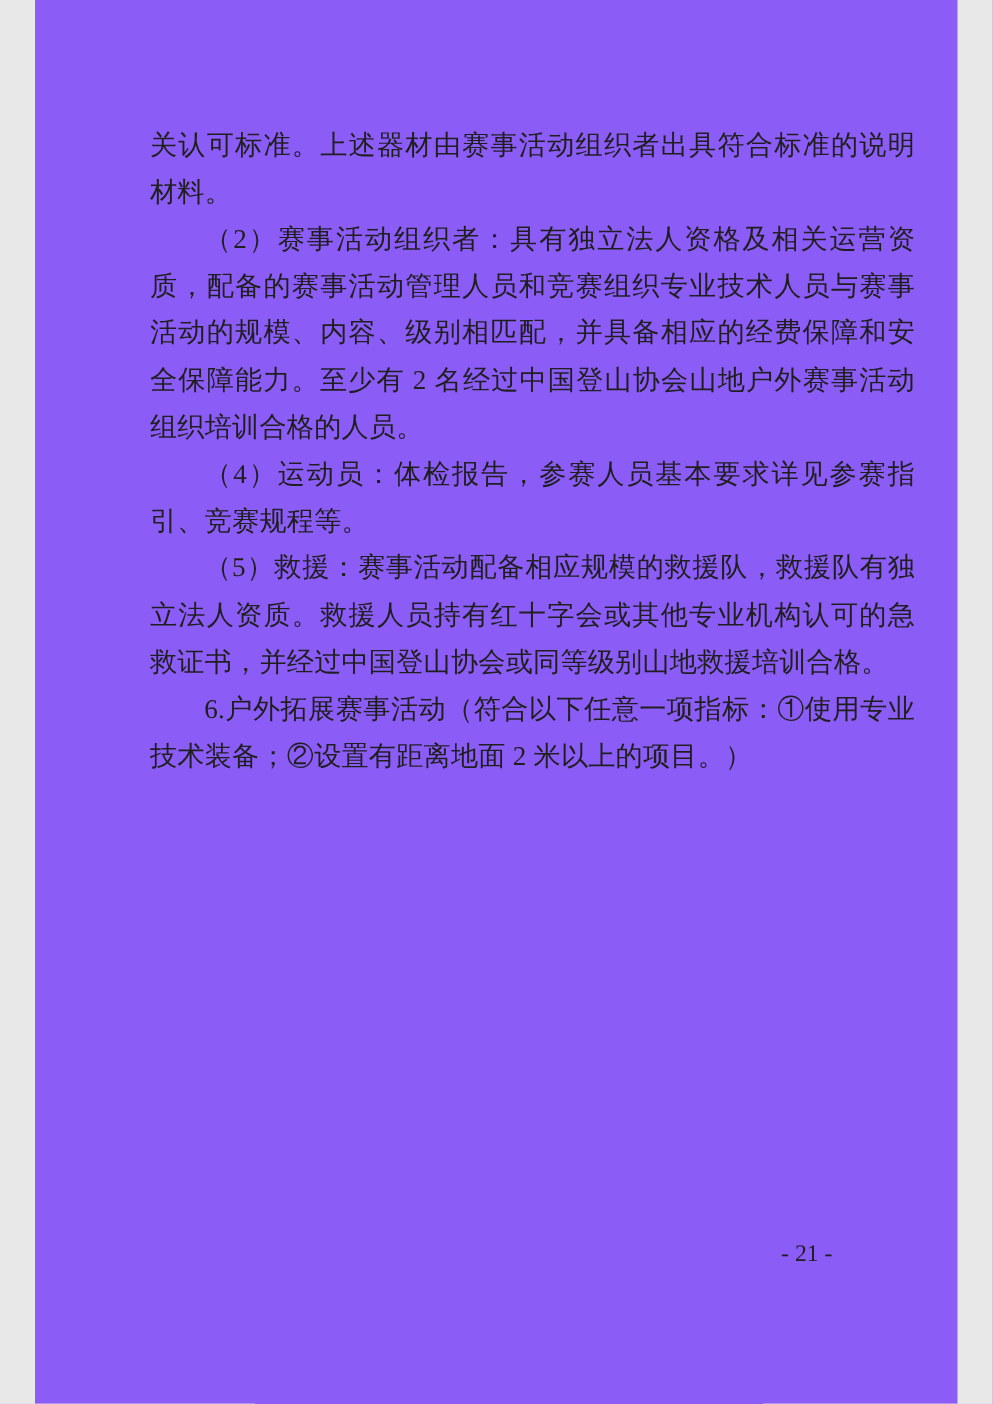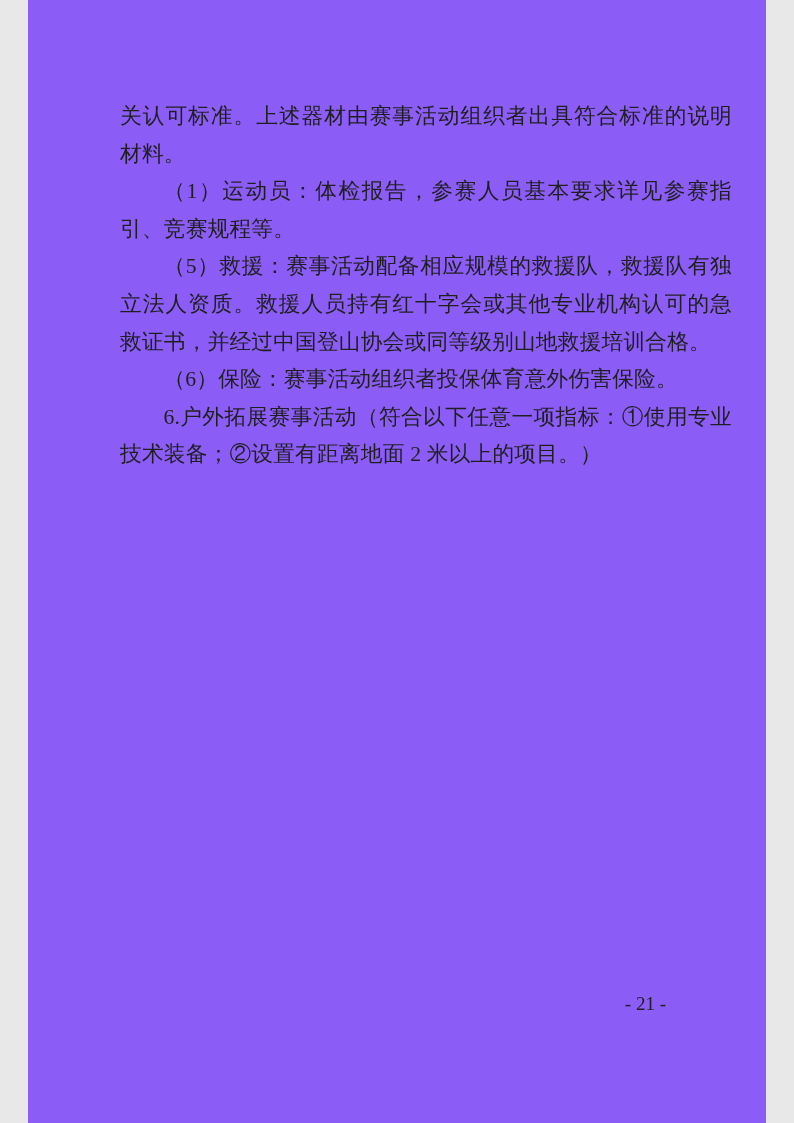--- a/index.html
+++ b/index.html
@@ -44,19 +44,19 @@
     font-family: "Liberation Serif", "DejaVu Serif", serif;
     text-align: center;
   }
 </style>
 </head>
 <body>
 
 <div class="page">
   <div class="content">
     <p class="para">关认可标准。上述器材由赛事活动组织者出具符合标准的说明材料。</p>
-    <p class="para indent">（1）运动员：体检报告，参赛人员基本要求详见参赛指引、竞赛规程等。</p>
+    <p class="para indent">（2）赛事活动组织者：具有独立法人资格及相关运营资质，配备的赛事活动管理人员和竞赛组织专业技术人员与赛事活动的规模、内容、级别相匹配，并具备相应的经费保障和安全保障能力。至少有 2 名经过中国登山协会山地户外赛事活动组织培训合格的人员。</p>
+    <p class="para indent">（4）运动员：体检报告，参赛人员基本要求详见参赛指引、竞赛规程等。</p>
     <p class="para indent">（5）救援：赛事活动配备相应规模的救援队，救援队有独立法人资质。救援人员持有红十字会或其他专业机构认可的急救证书，并经过中国登山协会或同等级别山地救援培训合格。</p>
-    <p class="para indent">（6）保险：赛事活动组织者投保体育意外伤害保险。</p>
     <p class="para indent">6.户外拓展赛事活动（符合以下任意一项指标：①使用专业技术装备；②设置有距离地面 2 米以上的项目。）</p>
   </div>
   <div class="footer">- 21 -</div>
 </div>
 
 </body></html>

